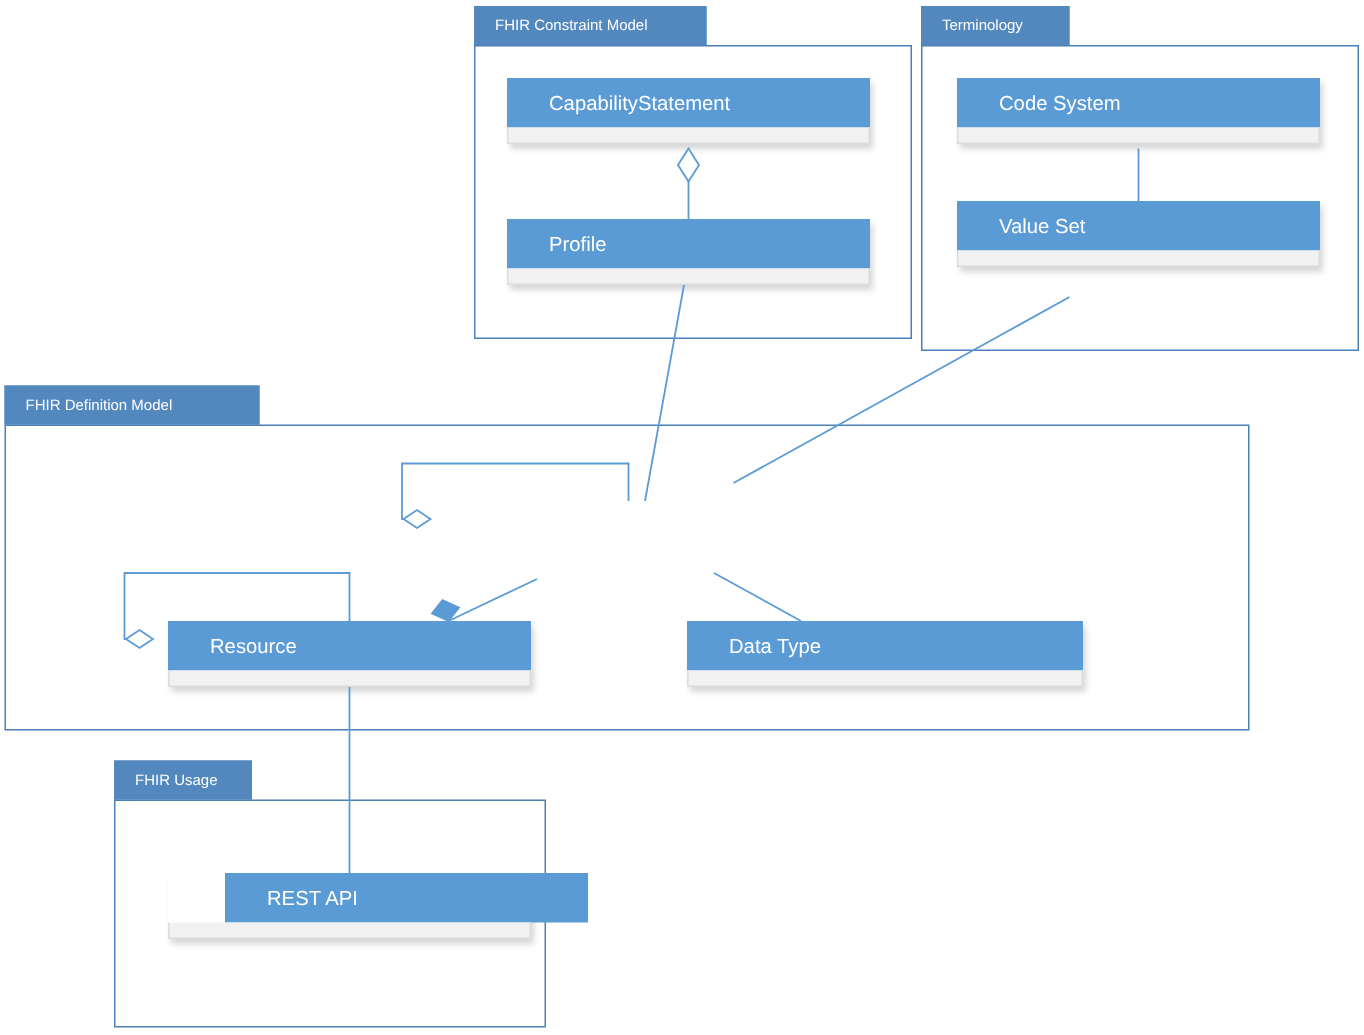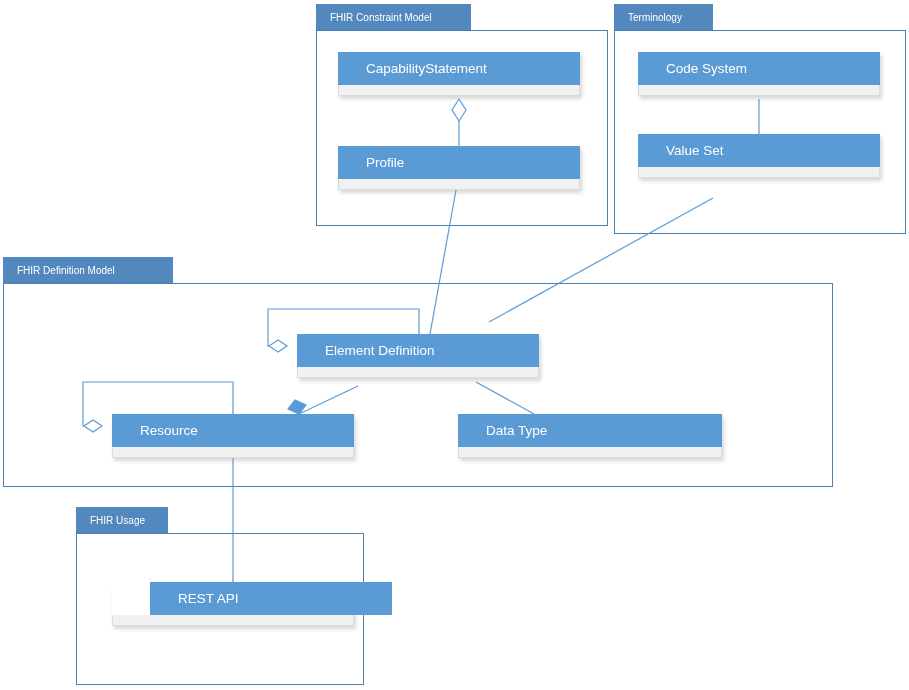--- a/index.html
+++ b/index.html
@@ -163,24 +163,20 @@
   <div class="cls" style="left: 338px; top: 146px; width: 242px; height: 44px;">
     <div class="cls-head" style="height: 33px; background: rgb(91, 155, 213); color: rgb(255, 255, 255);">Profile</div>
     <div class="cls-foot" style="background: rgb(241, 241, 241);"></div>
   </div>
 
   <div class="cls" style="left: 638px; top: 134px; width: 242px; height: 44px;">
     <div class="cls-head" style="height: 33px; background: rgb(91, 155, 213); color: rgb(255, 255, 255);">Value Set</div>
     <div class="cls-foot" style="background: rgb(241, 241, 241);"></div>
   </div>
 
-  <div class="cls" style="left: 297px; top: 334px; width: 242px; height: 44px;">
-    <div class="cls-head" style="height: 33px; background: rgb(91, 155, 213); color: rgb(255, 255, 255);">Element Definition</div>
-    <div class="cls-foot" style="background: rgb(241, 241, 241);"></div>
-  </div>
 
   <div class="cls" style="left: 112px; top: 414px; width: 242px; height: 44px;">
     <div class="cls-head" style="height: 33px; background: rgb(91, 155, 213); color: rgb(255, 255, 255);">Resource</div>
     <div class="cls-foot" style="background: rgb(241, 241, 241);"></div>
   </div>
 
   <div class="cls" style="left: 458px; top: 414px; width: 264px; height: 44px;">
     <div class="cls-head" style="height: 33px; background: rgb(91, 155, 213); color: rgb(255, 255, 255);">Data Type</div>
     <div class="cls-foot" style="background: rgb(241, 241, 241);"></div>
   </div>

